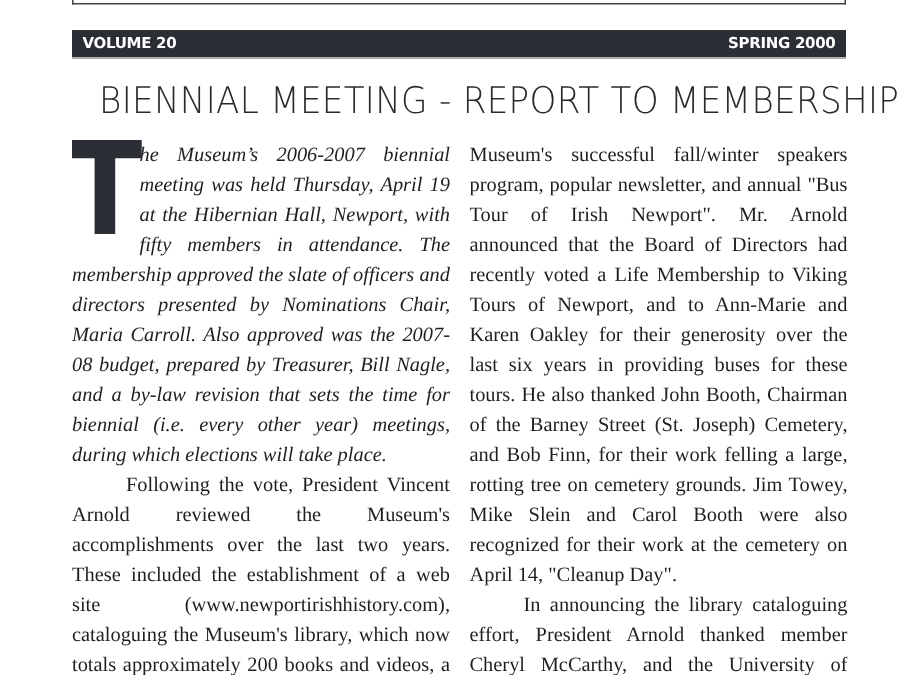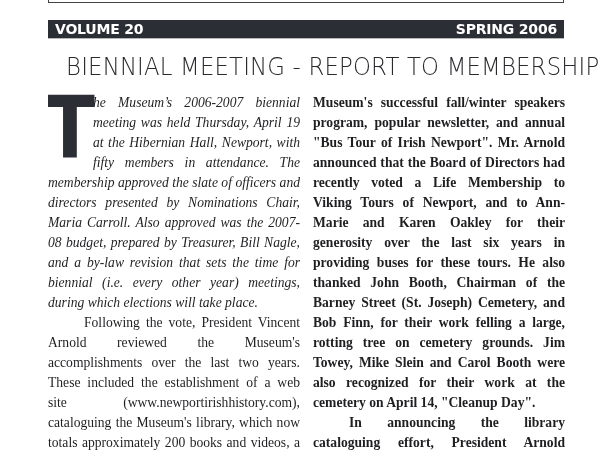--- a/index.html
+++ b/index.html
@@ -12,52 +12,52 @@
   .top-box {
     position: absolute; left: 48px; top: -10px; width: 514px; height: 12px;
     border: 1px solid #444; border-top: none; background: #fff;
   }
   .band {
     position: absolute; left: 48px; top: 20px; width: 516px; height: 19px;
     background: #2b2e35; border-bottom: 1px solid #b8b8bb;
     display: flex; justify-content: space-between; align-items: center;
     box-sizing: border-box; padding: 0 7px 0 7px;
     color: #ffffff; font-family: "DejaVu Sans", sans-serif;
-    font-weight: bold; font-size: 14px; letter-spacing: -0.2px;
+    font-weight: bold; font-size: 10px; letter-spacing: -0.2px;
   }
   .title {
     position: absolute; left: 48px; top: 52px; width: 516px;
     text-align: center; font-family: "DejaVu Sans", sans-serif;
     font-weight: 200; font-size: 24.5px; letter-spacing: 0.2px;
     color: #2a2a2e; white-space: nowrap; transform: scaleX(0.93); transform-origin: center;
   }
   .col {
     position: absolute; top: 93px; width: 252px; height: 357px; overflow: hidden;
     font-size: 13.6px; line-height: 20px; text-align: justify;
   }
   .col-left { left: 48px; }
-  .col-right { left: 313px; font-weight: bold; }
+  .col-right { left: 313px; }
   .col p { margin: 0; }
   .indent { text-indent: 36px; }
   .dropcap {
     float: left; font-family: "DejaVu Sans", sans-serif; font-weight: bold;
     font-size: 86px; line-height: 64px; height: 64px; margin: 0 6px 0 -3px;
     color: #2b2e35; transform: scaleX(0.85); transform-origin: left top;
     width: 42px; padding-top: 2px;
   }
   .first-para { text-indent: 0; font-style: italic; }
 </style>
 </head>
 <body>
 
 <div class="top-box"></div>
 
 <div class="band">
   <span>VOLUME 20</span>
-  <span>SPRING 2006</span>
+  <span>SPRING 2000</span>
 </div>
 
 <div class="title">BIENNIAL MEETING - REPORT TO MEMBERSHIP</div>
 
 <div class="col col-left">
   <span class="dropcap">T</span>
   <p class="first-para">he Museum’s 2006-2007 biennial meeting was held Thursday, April 19 at the Hibernian Hall, Newport, with fifty members in attendance.  The membership approved the slate of officers and directors presented by Nominations Chair, Maria Carroll. Also approved was the 2007-08 budget, prepared by Treasurer, Bill Nagle, and a by-law revision that sets the time for biennial (i.e. every other year) meetings, during which elections will take place.</p>
   <p class="indent">Following the vote,  President Vincent Arnold reviewed the Museum's accomplishments over the last two years. These included the establishment of a web site (www.newportirishhistory.com), cataloguing the Museum's library, which now totals approximately 200 books and videos, a successful first Annual Fund Drive, and the receipt of a Rhode Island State grant for the study of Irish domestics who worked in various Newport mansions and homes. Members who have personal or family experiences</p>
 </div>
 

